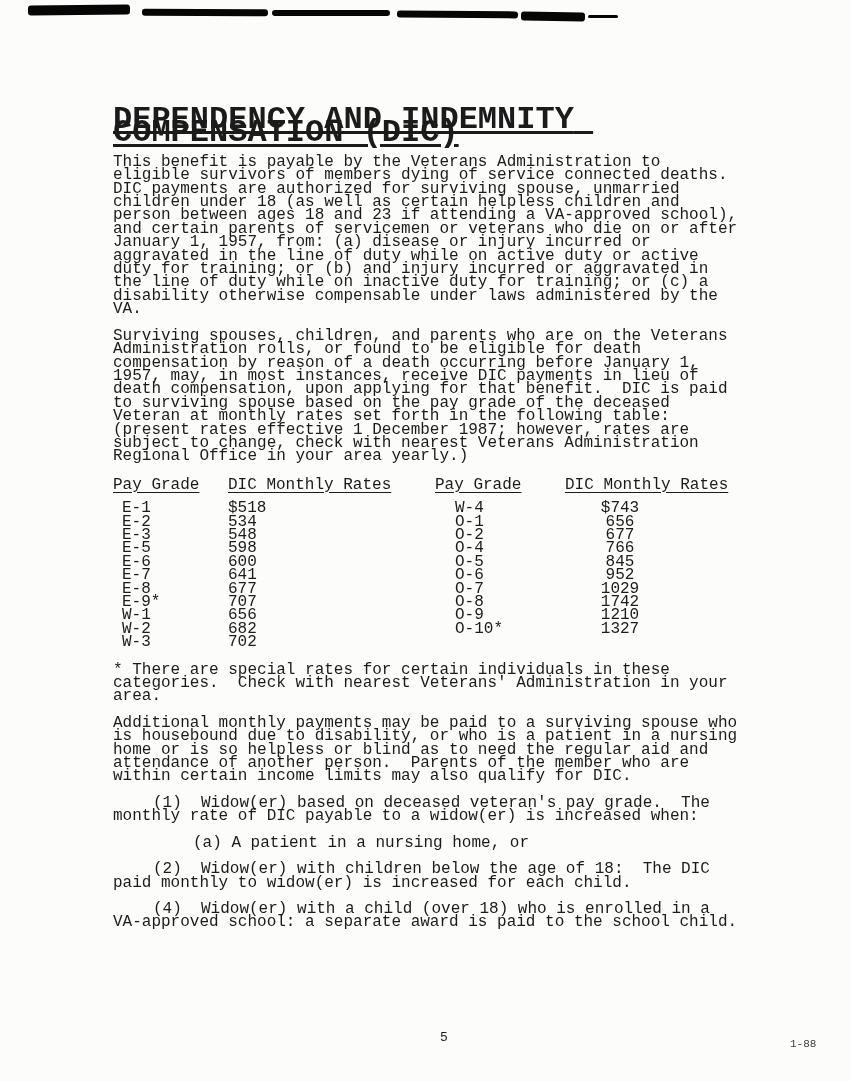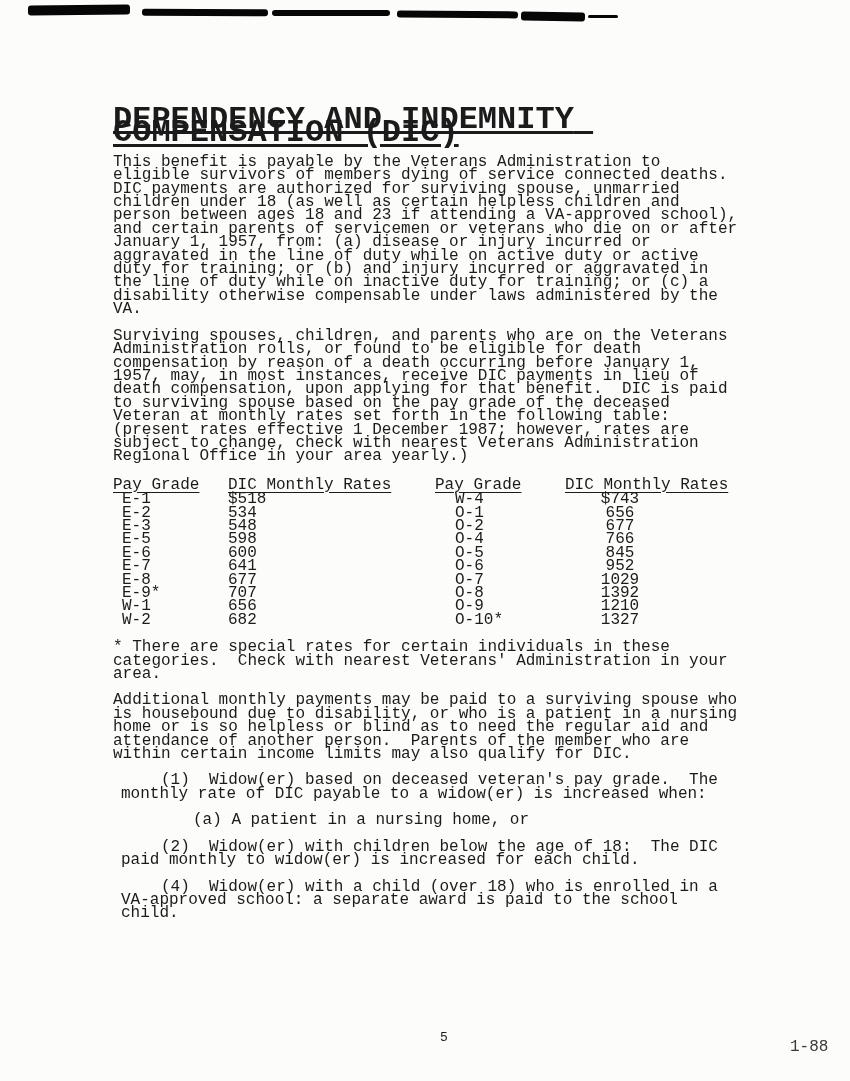--- a/index.html
+++ b/index.html
@@ -20,48 +20,48 @@
     line-height: 13.4px;
     font-family: Liberation Mono, monospace;
   }
   .doc-title {
     margin: 0 0 16px 0;
     text-decoration: underline;
     text-underline-offset: 3px;
     white-space: pre-wrap;
   }
   p.para { margin: 13px 0; white-space: pre-wrap; }
-  p.indent1 { text-indent: 40px; margin-left: 8px; }
+  p.indent1 { text-indent: 40px; }
   p.indent2 { text-indent: 80px; }
 
   .rates-table { margin: 15px 0 14px 0; }
   .thead, .trow { display: grid; grid-template-columns: 115px 207px 130px 1fr; }
   .thead span { text-decoration: underline; text-underline-offset: 3px; }
-  .tbody { margin-top: 1px; }
+  .tbody { margin-top: 10px; }
   .trow span { display: block; line-height: 13.4px; }
   .c0 { padding-left: 9px; }
   .c1 { width: 120px; text-align: left; }
   .c2 { padding-left: 20px; }
   .c3 { width: 110px; text-align: center; }
 
   .artifact { position: absolute; background: #060606; border-radius: 3px; }
   .a1 { left: 28px;  top: 5px;  width: 102px; height: 10px; transform: rotate(-0.6deg); }
   .a2 { left: 142px; top: 9px;  width: 126px; height: 7px;  transform: rotate(0.3deg); }
   .a3 { left: 272px; top: 10px; width: 118px; height: 6px; }
   .a4 { left: 397px; top: 11px; width: 121px; height: 7px;  transform: rotate(0.4deg); }
   .a5 { left: 521px; top: 12px; width: 64px;  height: 9px;  transform: rotate(1deg); }
   .a6 { left: 588px; top: 15px; width: 30px;  height: 3px; }
 
   .page-number {
     position: absolute; left: 440px; top: 1030px;
     font-size: 13px;
   }
   .corner-mark {
     position: absolute; left: 790px; top: 1038px;
-    font-size: 16px; color: #3a3a3a;
+    font-size: 11px; color: #3a3a3a;
   }
 </style>
 </head>
 <body>
 
 <div class="artifact a1"></div>
 <div class="artifact a2"></div>
 <div class="artifact a3"></div>
 <div class="artifact a4"></div>
 <div class="artifact a5"></div>
@@ -122,33 +122,39 @@
         <div class="trow">
           <span class="c0">E-8</span>
           <span class="c1">677</span>
           <span class="c2">O-7</span>
           <span class="c3">1029</span>
         </div>
         <div class="trow">
           <span class="c0">E-9*</span>
           <span class="c1">707</span>
           <span class="c2">O-8</span>
-          <span class="c3">1392</span>
+          <span class="c3">1742</span>
         </div>
         <div class="trow">
           <span class="c0">W-1</span>
           <span class="c1">656</span>
           <span class="c2">O-9</span>
           <span class="c3">1210</span>
         </div>
         <div class="trow">
           <span class="c0">W-2</span>
           <span class="c1">682</span>
           <span class="c2">O-10*</span>
           <span class="c3">1327</span>
+        </div>
+        <div class="trow">
+          <span class="c0">W-3</span>
+          <span class="c1">702</span>
+          <span class="c2"></span>
+          <span class="c3"></span>
         </div>
       </div>
   </div>
 
   <p class="para">* There are special rates for certain individuals in these categories.  Check with nearest Veterans' Administration in your area.</p>
 
   <p class="para">Additional monthly payments may be paid to a surviving spouse who is housebound due to disability, or who is a patient in a nursing home or is so helpless or blind as to need the regular aid and attendance of another person.  Parents of the member who are within certain income limits may also qualify for DIC.</p>
 
 
   <p class="para indent1">(1)  Widow(er) based on deceased veteran's pay grade.  The monthly rate of DIC payable to a widow(er) is increased when:</p>

